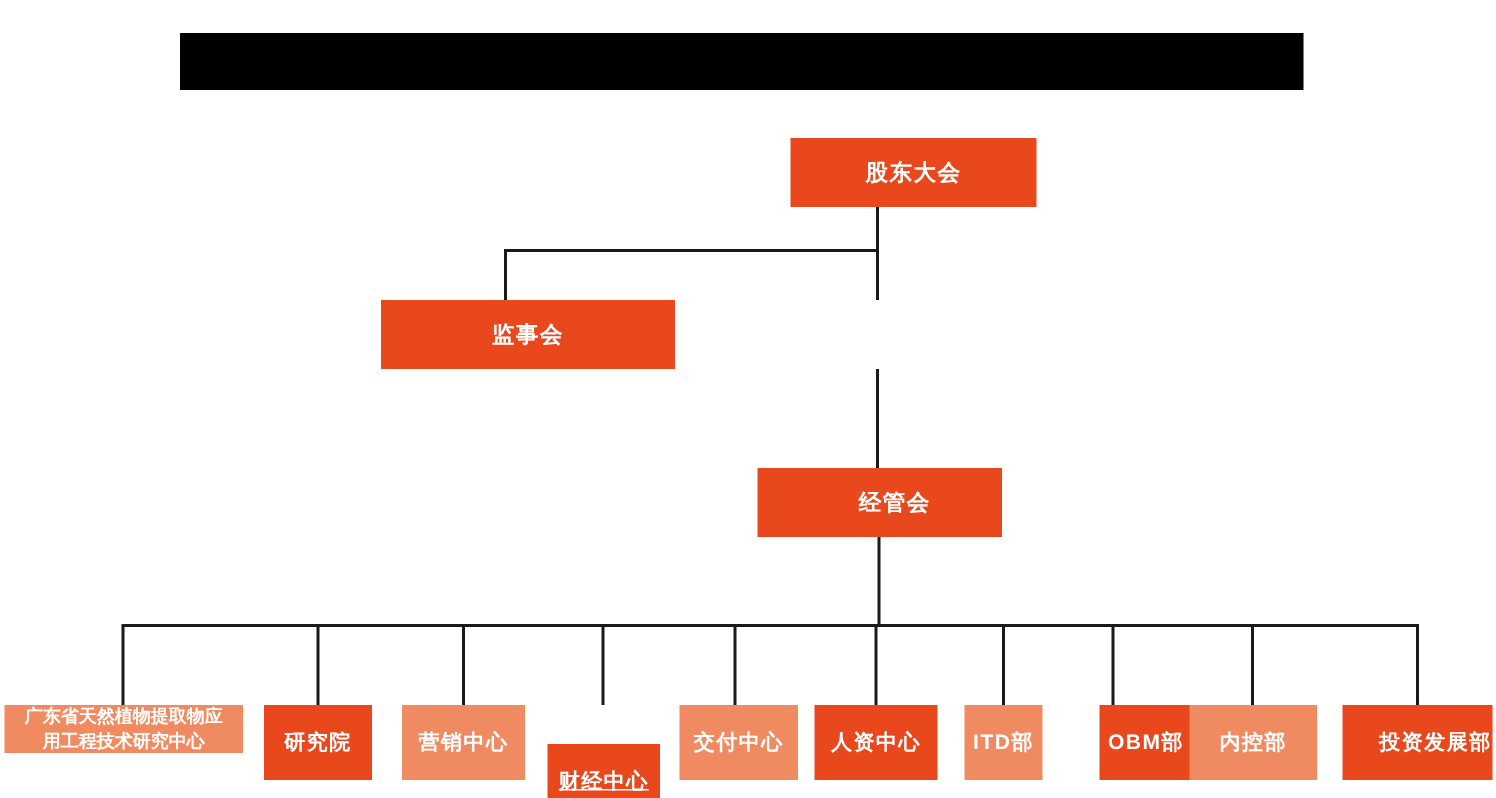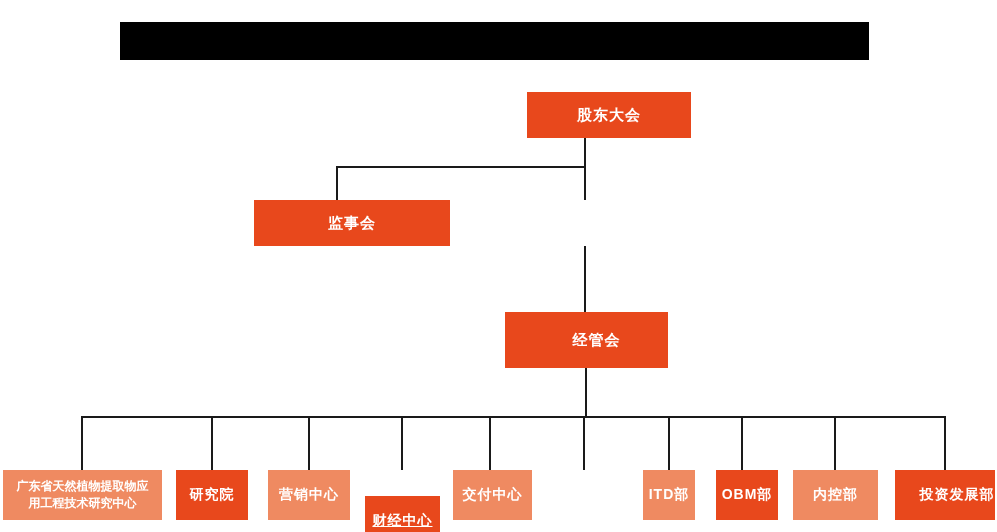--- a/index.html
+++ b/index.html
@@ -76,26 +76,27 @@
   <div class="line v" style="left:583px; top:416px; height:54px;"></div>
   <div class="line v" style="left:668px; top:416px; height:54px;"></div>
   <div class="line v" style="left:741px; top:416px; height:54px;"></div>
   <div class="line v" style="left:834px; top:416px; height:54px;"></div>
   <div class="line v" style="left:944px; top:416px; height:54px;"></div>
 
   <div class="node dark" style="left:503px; top:92px; width:164px; height:46px;margin-left:24px;">股东大会</div>
 
   <div class="node dark" style="left:254px; top:200px; width:196px; height:46px;">监事会</div>
 
-  <div class="node dark" style="left:505px; top:312px; width:163px; height:56px;padding-left:20px;">经管会</div>
+  <div class="node dark" style="left:505px; top:312px; width:163px; height:46px;padding-left:20px;">经管会</div>
 
-  <div class="node light bottom multiline" style="left:3px; top:470px; width:159px; height:50px;">广东省天然植物提取物应
+  <div class="node light bottom multiline" style="left:3px; top:470px; width:159px; height:32px;">广东省天然植物提取物应
 用工程技术研究中心</div>
   <div class="node dark bottom" style="left:176px; top:470px; width:72px; height:50px;">研究院</div>
   <div class="node light bottom" style="left:268px; top:470px; width:82px; height:50px;">营销中心</div>
   <div class="node dark bottom" style="left:365px; top:496px; width:75px; height:50px;text-decoration:underline;">财经中心</div>
   <div class="node light bottom" style="left:453px; top:470px; width:79px; height:50px;">交付中心</div>
+  <div class="node dark bottom" style="left:543px; top:470px; width:82px; height:50px;">人资中心</div>
   <div class="node light bottom" style="left:643px; top:470px; width:52px; height:50px;">ITD部</div>
-  <div class="node dark bottom" style="left:716px; top:470px; width:62px; height:50px;">OBM部</div>
+  <div class="node dark bottom" style="left:733px; top:470px; width:62px; height:50px;">OBM部</div>
   <div class="node light bottom" style="left:793px; top:470px; width:85px; height:50px;">内控部</div>
   <div class="node dark bottom" style="left:895px; top:470px; width:100px; height:50px;padding-left:24px;">投资发展部</div>
 
 </div>
 
 </body></html>

